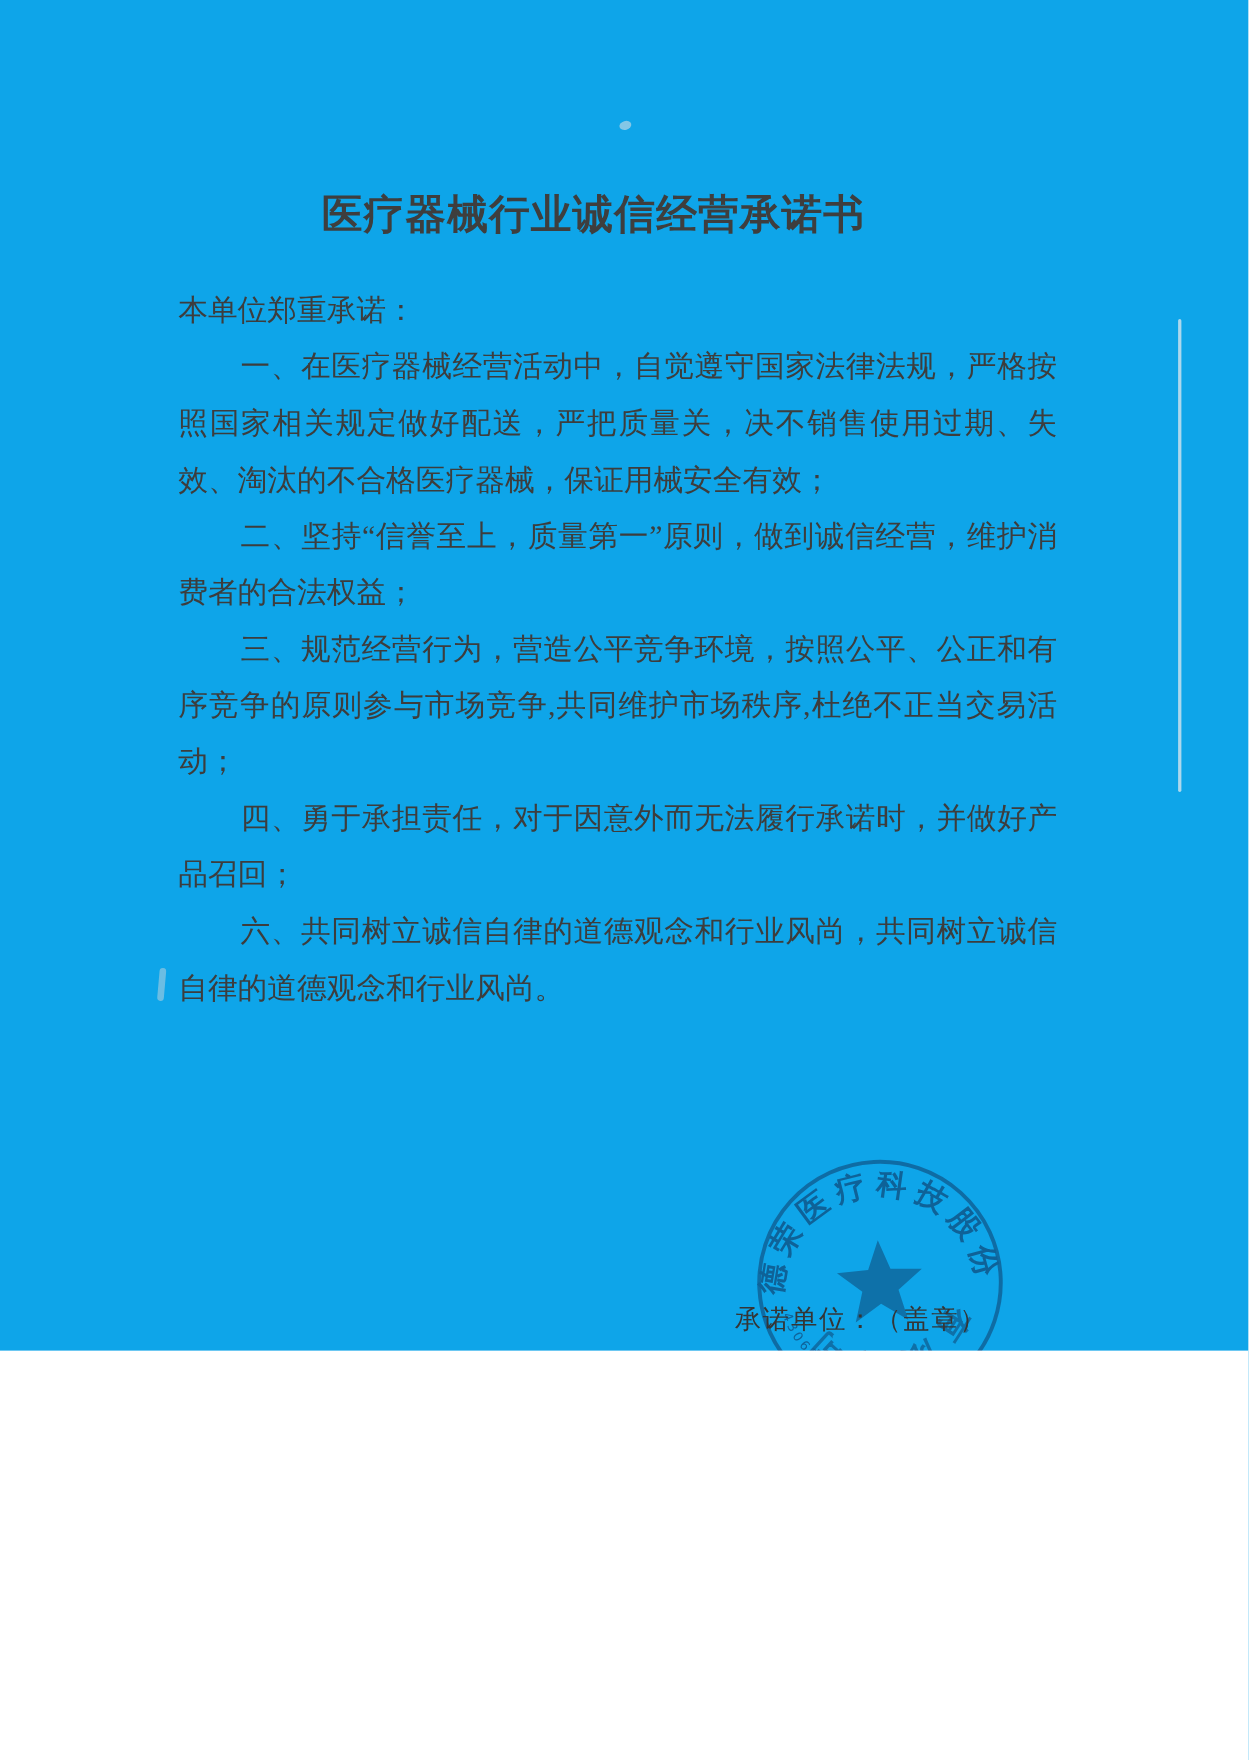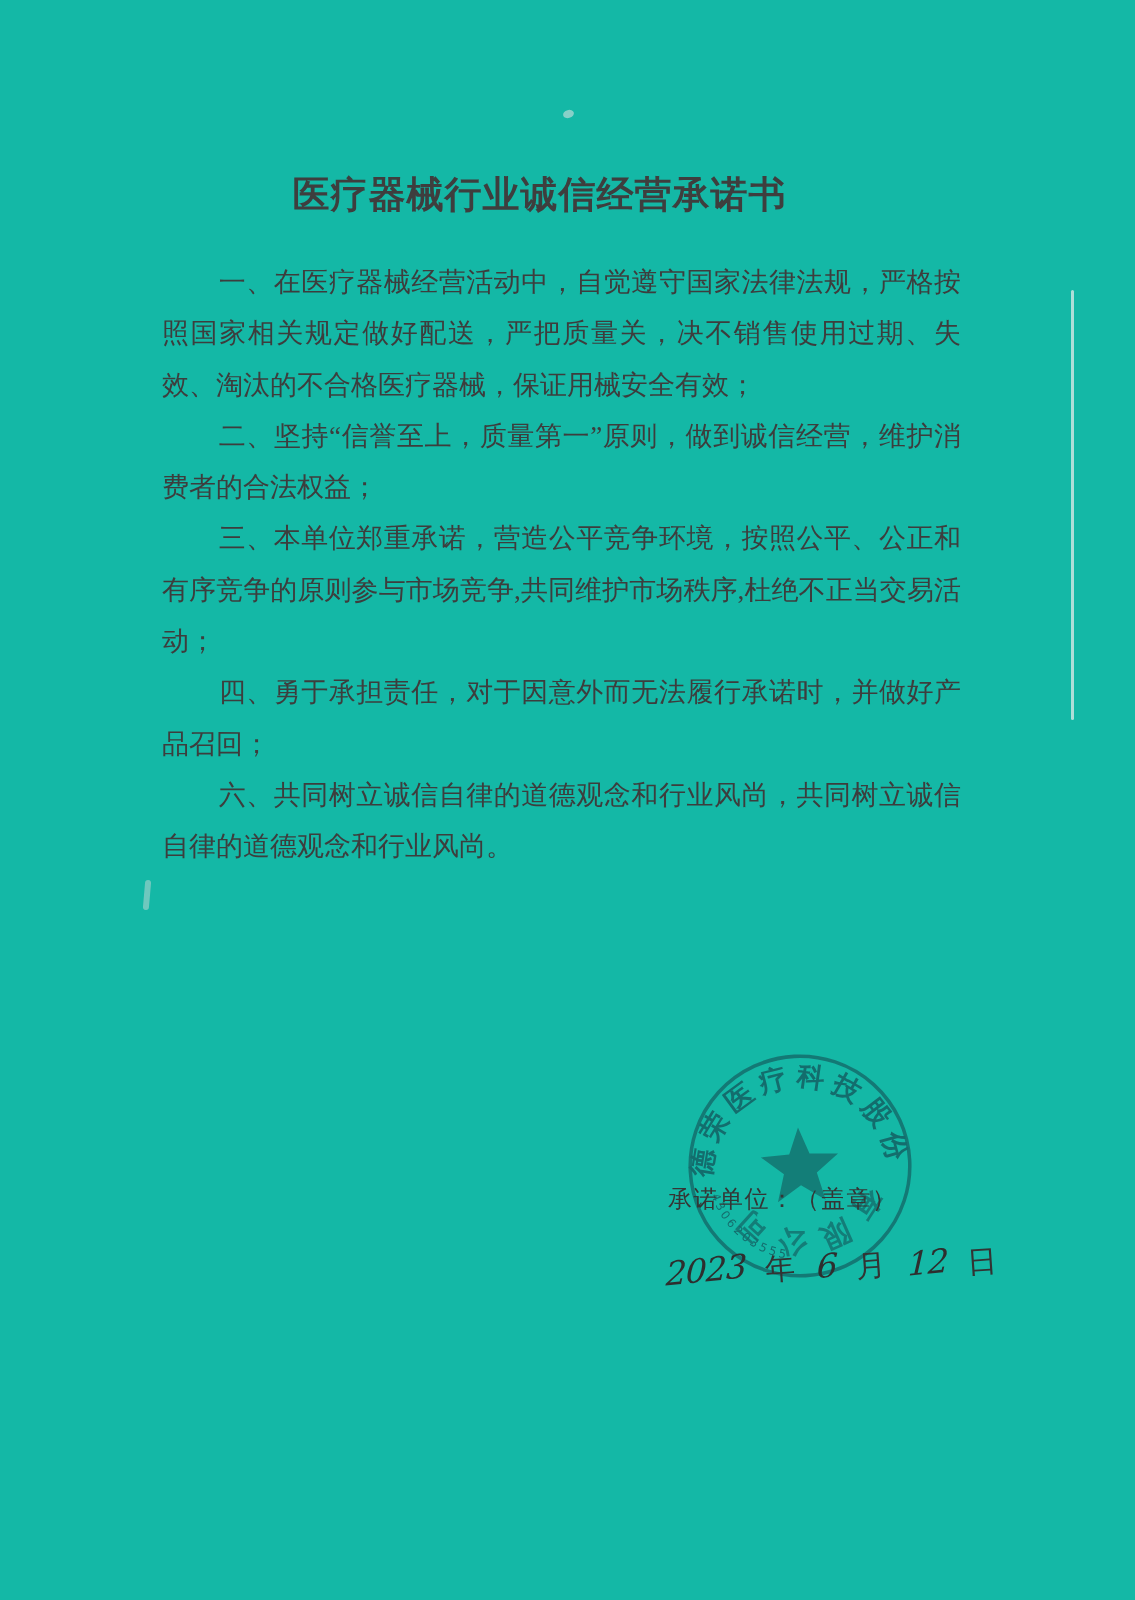--- a/index.html
+++ b/index.html
@@ -1,19 +1,19 @@
 <!DOCTYPE html>
 <html lang="zh"><head>
 <meta charset="utf-8">
 <style>
   html,body{margin:0;padding:0;background:#ffffff;}
   .page{
     position:relative;
-    width:1135px;height:1600px;
-    background:#14b8a6;
+    width:1135px;height:1228px;
+    background:#0ea5e9;
     font-family:"Liberation Serif","DejaVu Serif",serif;
     color:#3c3c3c;
     overflow:hidden;
   }
   
   .streak-right{
     position:absolute;left:1071px;top:290px;width:3px;height:430px;
     background:#efeeee;opacity:.7;border-radius:2px;
   }
   .mark-top{
@@ -74,23 +74,24 @@
 
 <div class="page">
 
   <div class="mark-top"></div>
   <div class="streak-right"></div>
   <div class="smudge-left"></div>
 
   <h1 class="title">医疗器械行业诚信经营承诺书</h1>
 
   <div class="doc-body">
+    <p class="intro">本单位郑重承诺：</p>
     <p class="clause">一、在医疗器械经营活动中，自觉遵守国家法律法规，严格按照国家相关规定做好配送，严把质量关，决不销售使用过期、失效、淘汰的不合格医疗器械，保证用械安全有效；</p>
     <p class="clause">二、坚持“信誉至上，质量第一”原则，做到诚信经营，维护消费者的合法权益；</p>
-    <p class="clause">三、本单位郑重承诺，营造公平竞争环境，按照公平、公正和有序竞争的原则参与市场竞争,共同维护市场秩序,杜绝不正当交易活动；</p>
+    <p class="clause">三、规范经营行为，营造公平竞争环境，按照公平、公正和有序竞争的原则参与市场竞争,共同维护市场秩序,杜绝不正当交易活动；</p>
     <p class="clause">四、勇于承担责任，对于因意外而无法履行承诺时，并做好产品召回；</p>
     <p class="clause">六、共同树立诚信自律的道德观念和行业风尚，共同树立诚信自律的道德观念和行业风尚。</p>
   </div>
 
   <div class="stamp">
     <svg viewBox="0 0 240 240" aria-hidden="true">
       <defs>
         <path id="arcTop" d="M 35,152 A 88,88 0 1 1 205,152" fill="none"></path>
         <path id="arcBottom" d="M 174,158 A 66,66 0 0 1 66,158" fill="none"></path>
         <path id="arcSerial" d="M 31,142 A 92,92 0 0 0 107,211" fill="none"></path>

